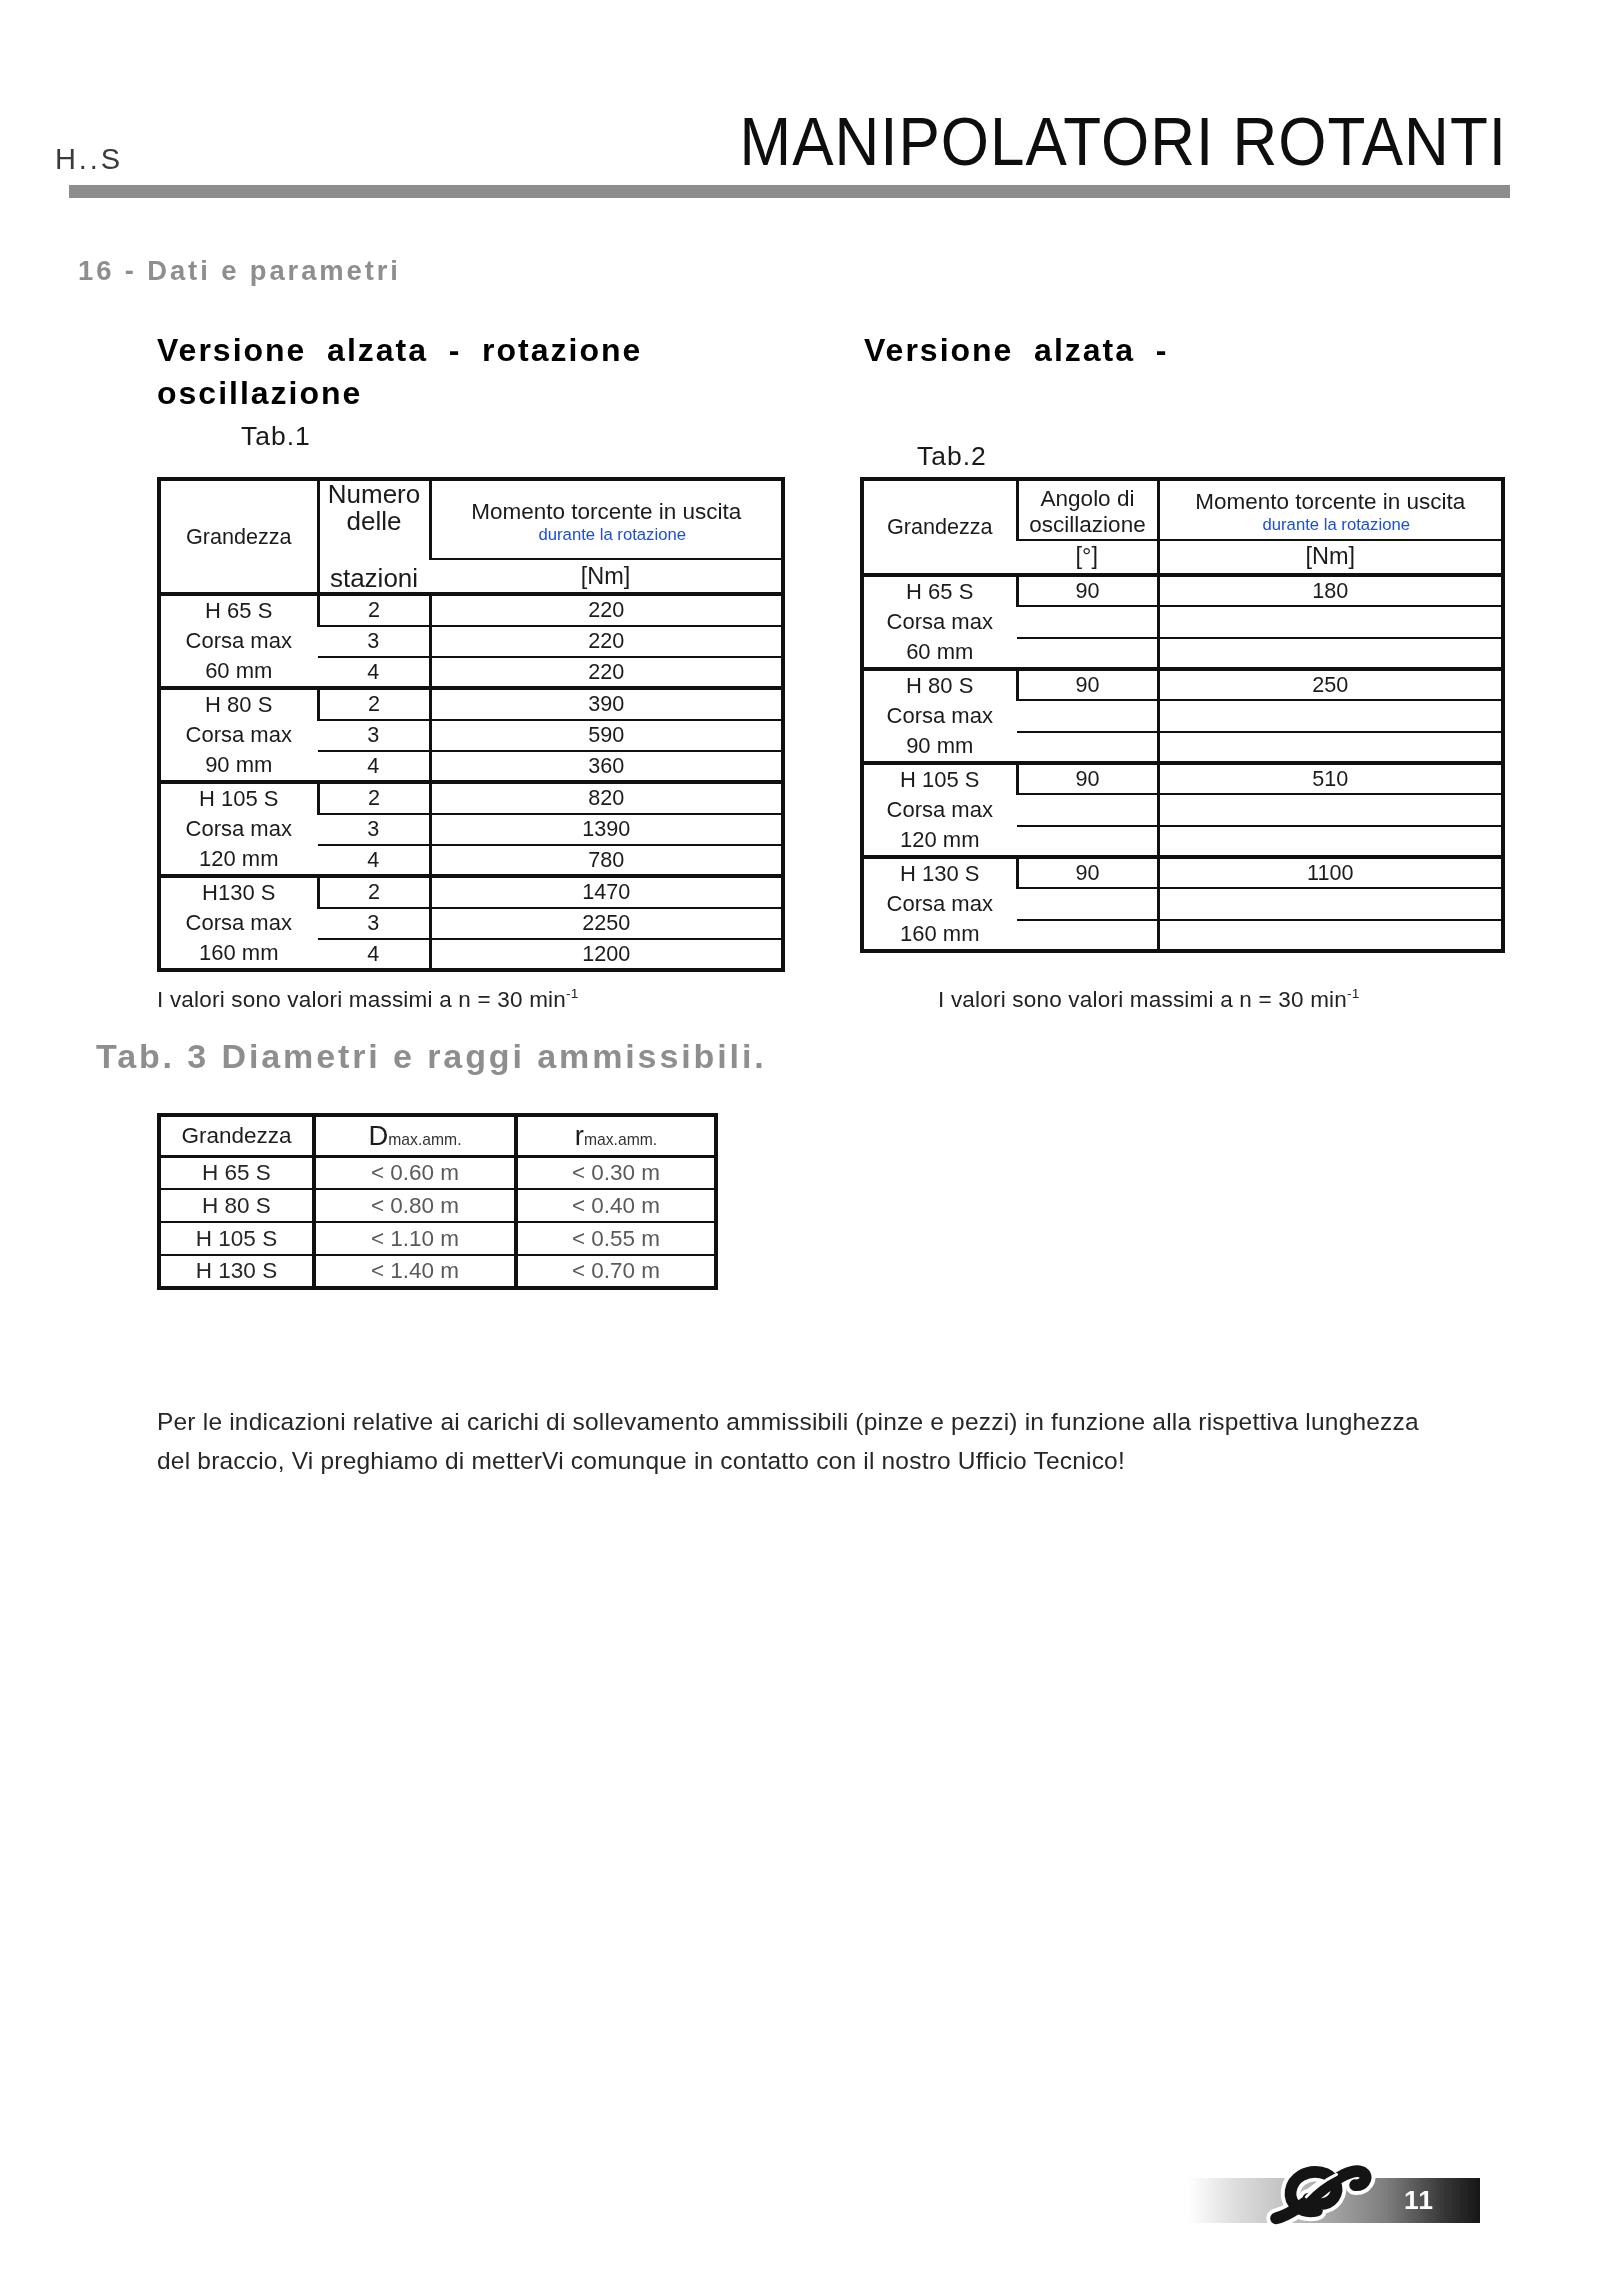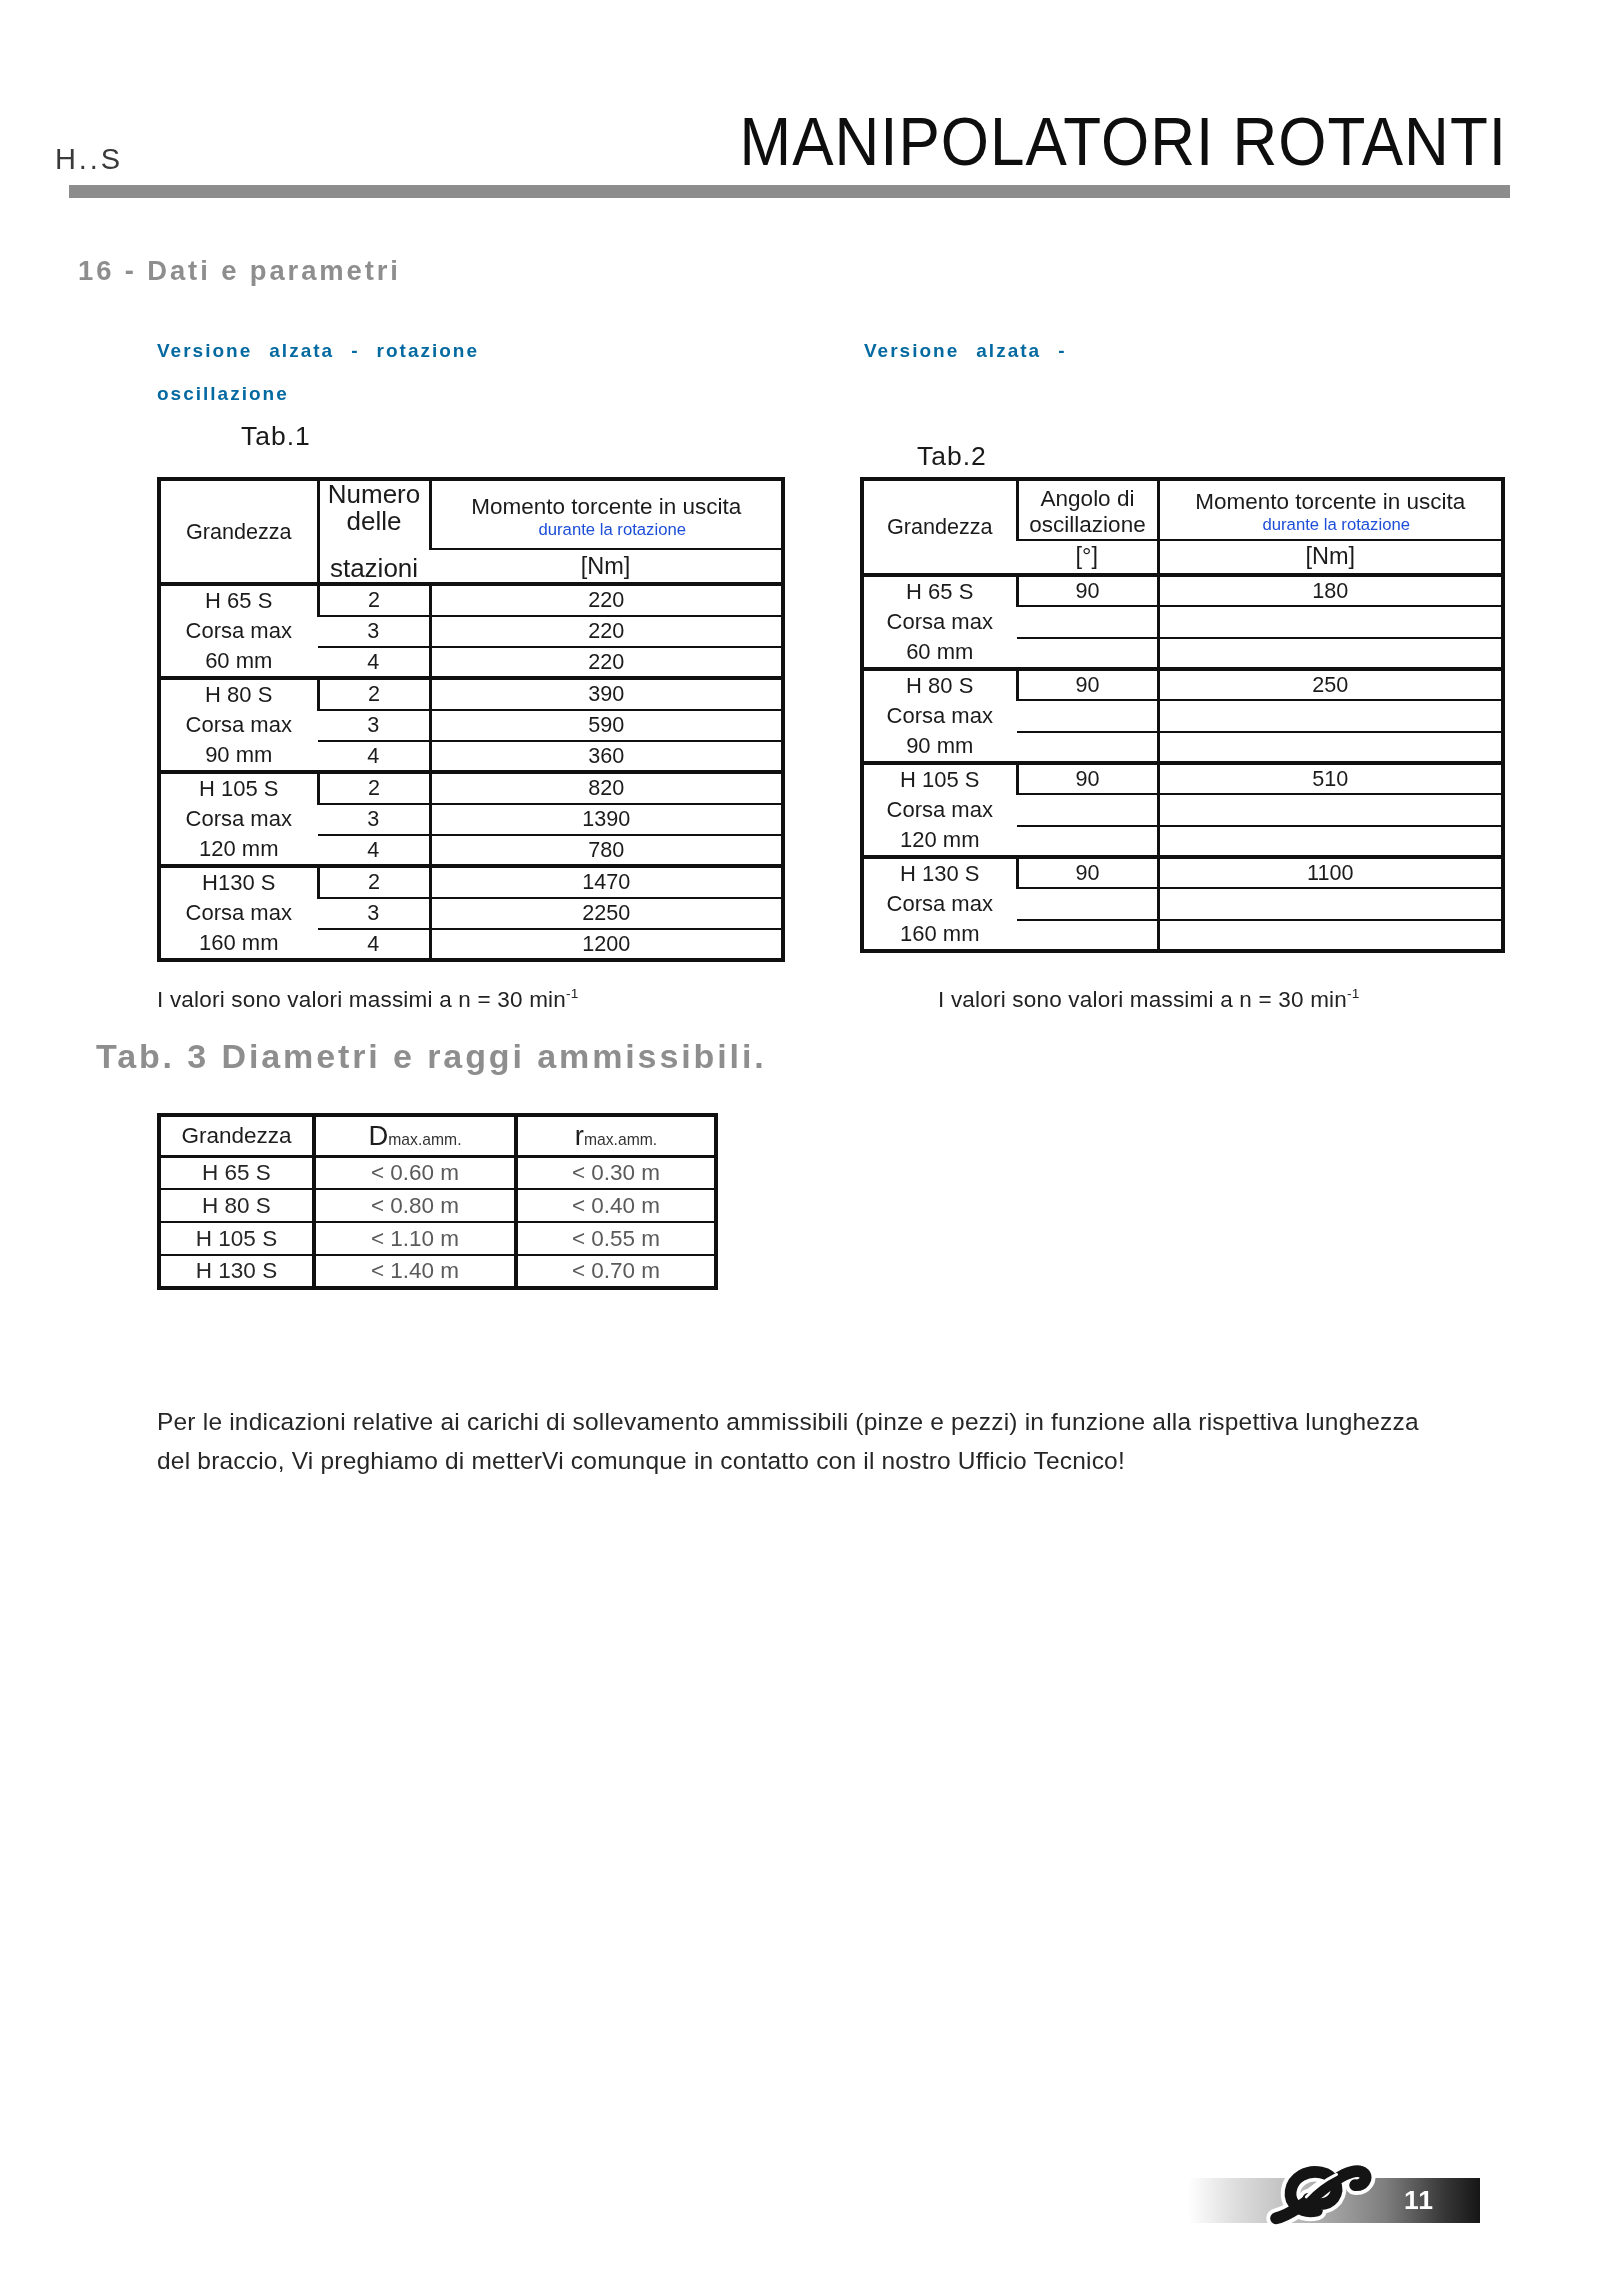--- a/index.html
+++ b/index.html
@@ -23,21 +23,21 @@
     position:absolute; left:69px; top:185px; width:1441px; height:12.7px;
     background:#8d8d8d;
   }
 
   
   .section-heading {
     position:absolute; left:78px; top:255px;
     font-size:27.4px; font-weight:bold; color:#8e8e8e; letter-spacing:2.9px;text-align:center;
   }
   .subheading {
-    font-size:19px; font-weight:bold; color:#0369a1;
+    font-size:32px; font-weight:bold; color:#000000;
     letter-spacing:2px; word-spacing:9.8px; line-height:43px;
   }
   .sub-left  { position:absolute; left:157px; top:329px; }
   .sub-right { position:absolute; left:864px; top:329px; }
   .tab3-heading {
     position:absolute; left:96px; top:1037px;
     font-size:34px; font-weight:bold; color:#8e8e8e; letter-spacing:2.9px;
   }
 
   
@@ -55,21 +55,21 @@
     border:4.9px solid #101010;
   }
   table.datatable td {
     border-left:3.9px solid #101010; text-align:center; vertical-align:middle;
     font-size:21.6px; color:#1b1b1b; padding:0; overflow:hidden;
   }
   table.datatable td:first-child { border-left:none; }
 
   .hd-grand { font-size:23.5px; }
   .hd-col2 div { line-height:27.4px; font-size:26px; }
-  .hd-col2 .gap { margin-top:19px; }
+  .hd-col2 .gap { margin-top:29px; }
   .hd-m1 { font-size:22.5px; line-height:26.5px; padding-top:4.9px; }
   .hd-m2 { font-size:16.7px; line-height:20.6px; color:#1d4ed8;padding-left:12px; }
   tr.hrow2 td { border-top:2px solid #101010; height:35px; font-size:23.5px; }
 
   tr.gfirst td { border-top:4.9px solid #101010; }
   tr.rsub  td { border-top:2px solid #101010; }
   td.num, td.val { height:29px; }
   td.name { vertical-align:middle; }
   td.name div { height:30px; line-height:30px; font-size:22px; }
 

